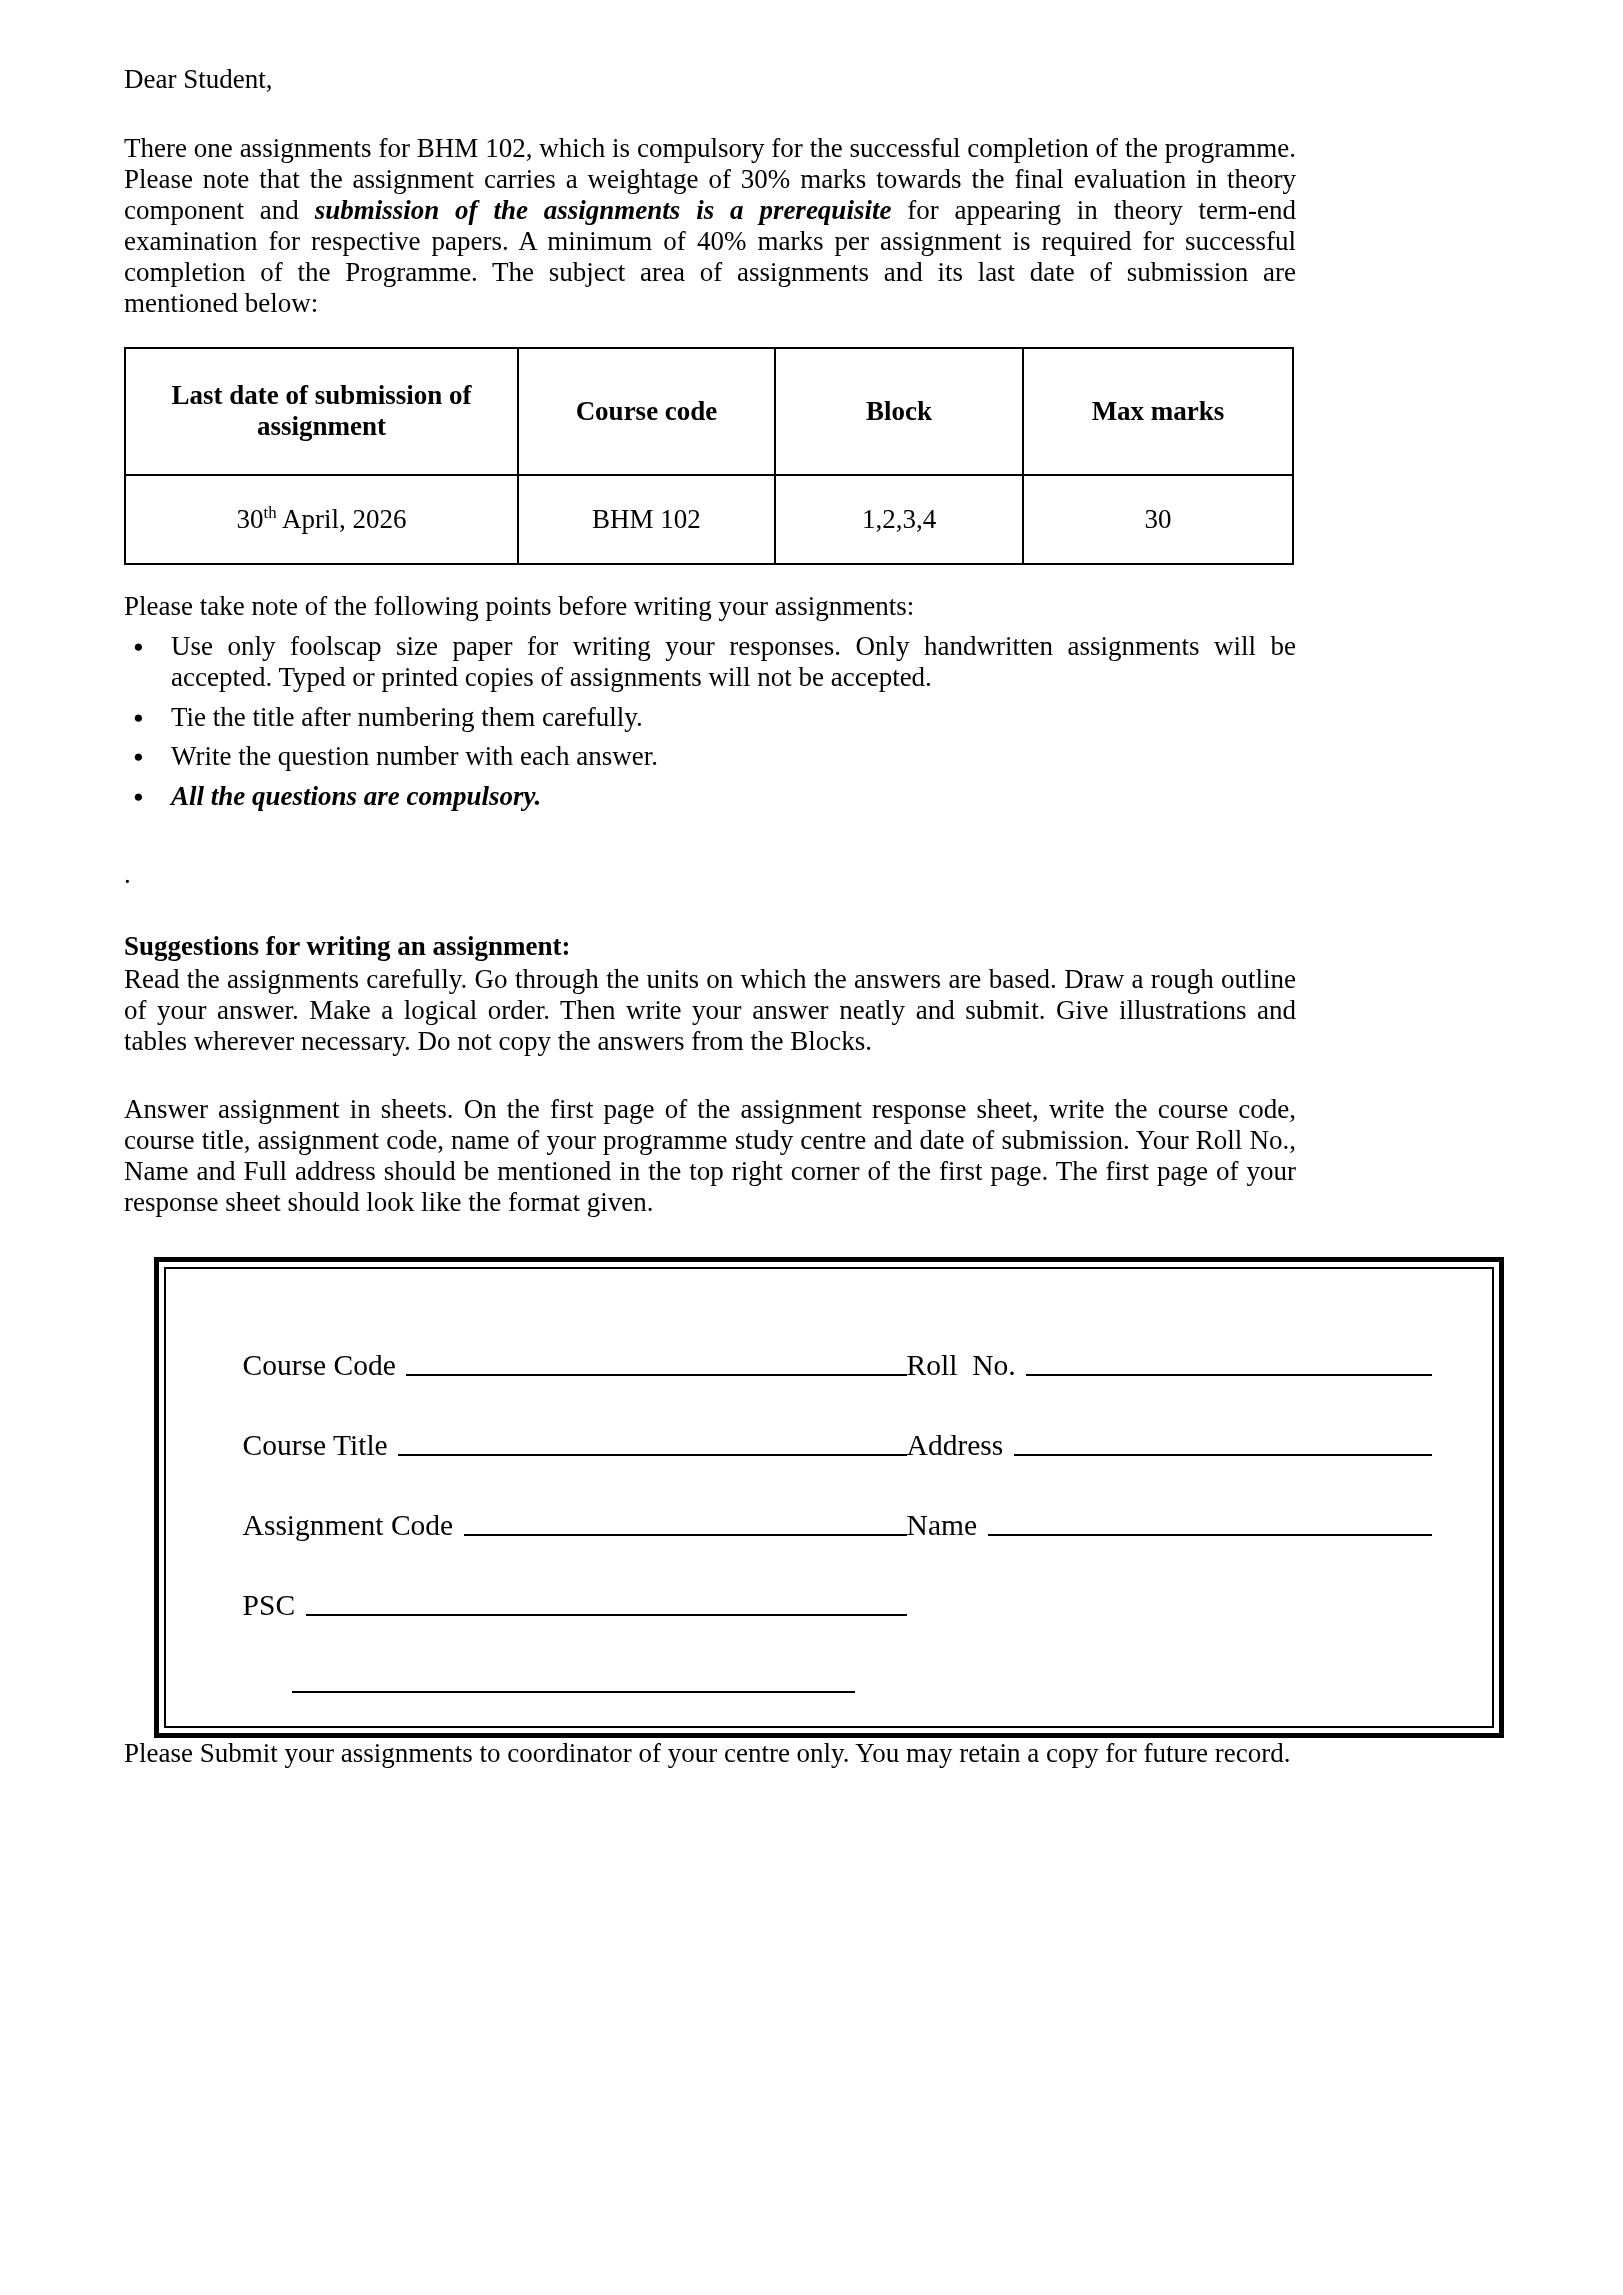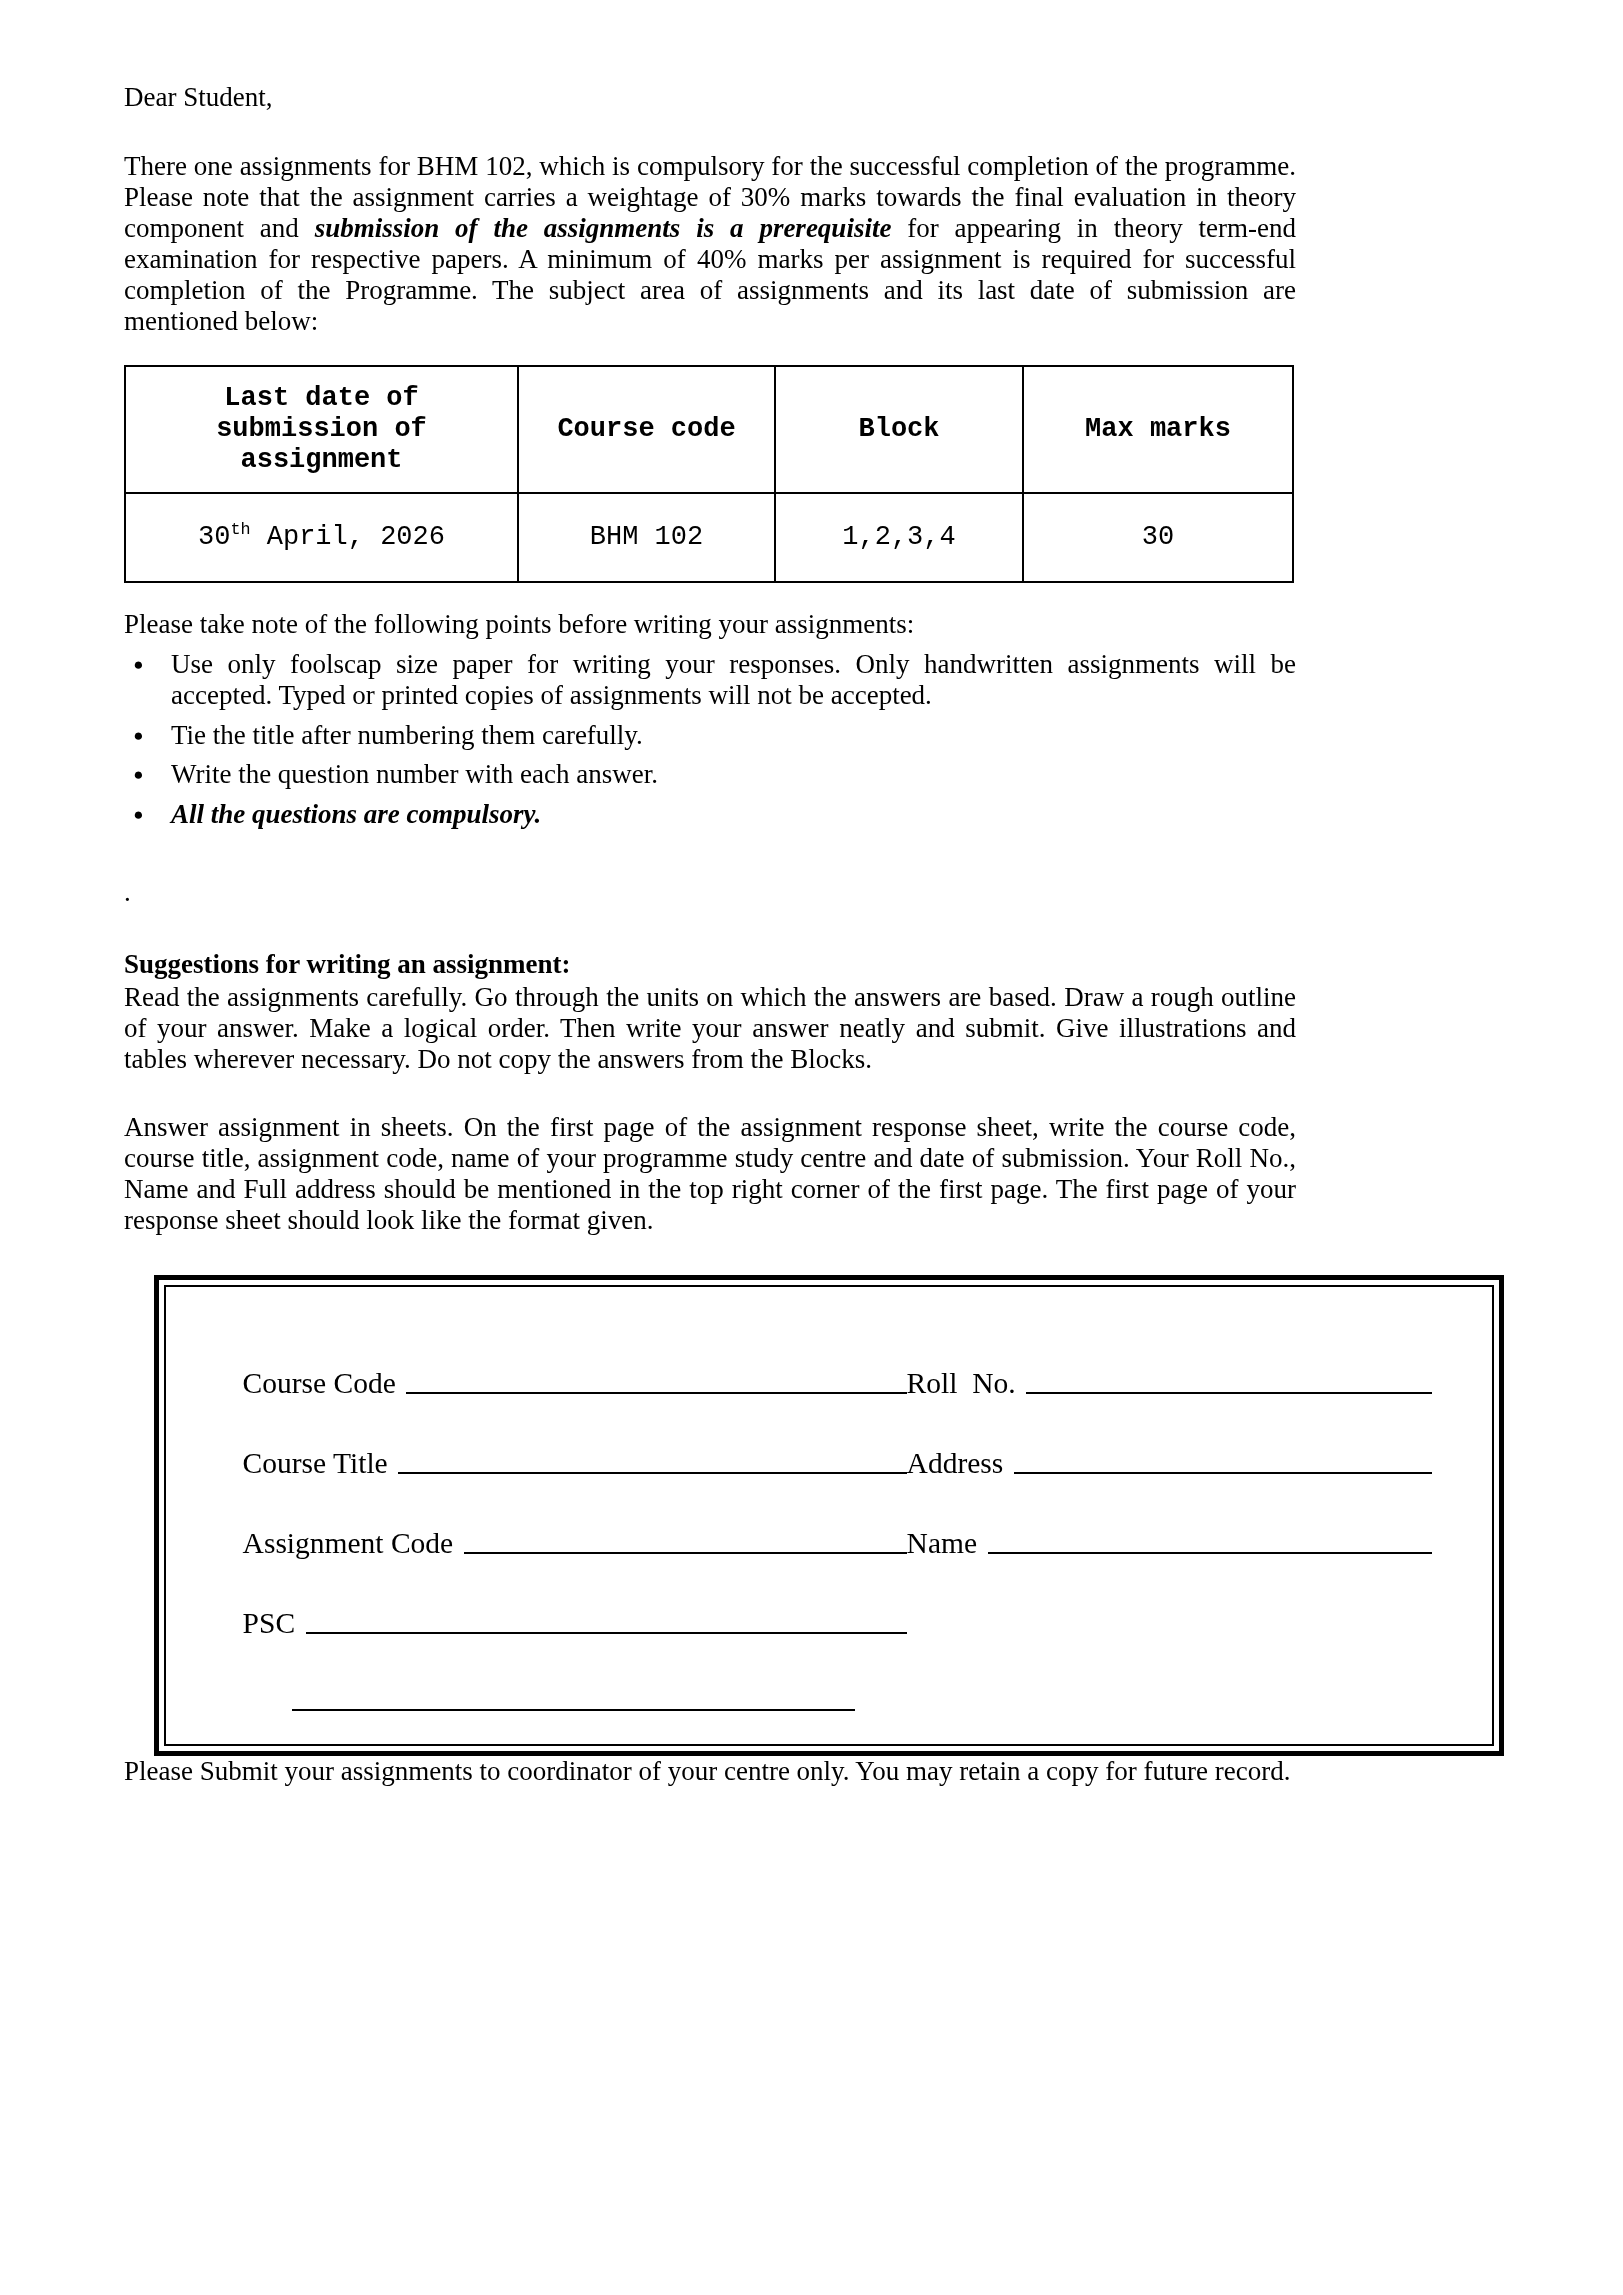--- a/index.html
+++ b/index.html
@@ -11,35 +11,34 @@
     font-family: "Liberation Serif", serif;
     font-size: 27px;
     line-height: 31px;
     position: relative;
     overflow: hidden;
   }
   .page {
     box-sizing: border-box;
     width: 1415px;
     height: 2295px;
-    padding: 82px 119px 0 124px;
+    padding: 64px 119px 0 124px;
   }
   p { margin: 0; }
   .just { text-align: justify; }
   .bi { font-weight: bold; font-style: italic; }
 
   .salutation { margin-bottom: 38px; }
 
   
   table.assign {
     border-collapse: collapse;
     margin-top: 27.5px;
     width: 1167px;
     table-layout: fixed;
-    font-family: Liberation Mono, monospace;
   }
   table.assign th, table.assign td {
     border: 2.6px solid #000;
     text-align: center;
     vertical-align: middle;
     padding: 5.2px 11.8px;
   }
   table.assign th { font-weight: bold; height: 115px; }
   table.assign td { height: 77px; font-weight: normal; }
   col.c1 { width: 393px; }

